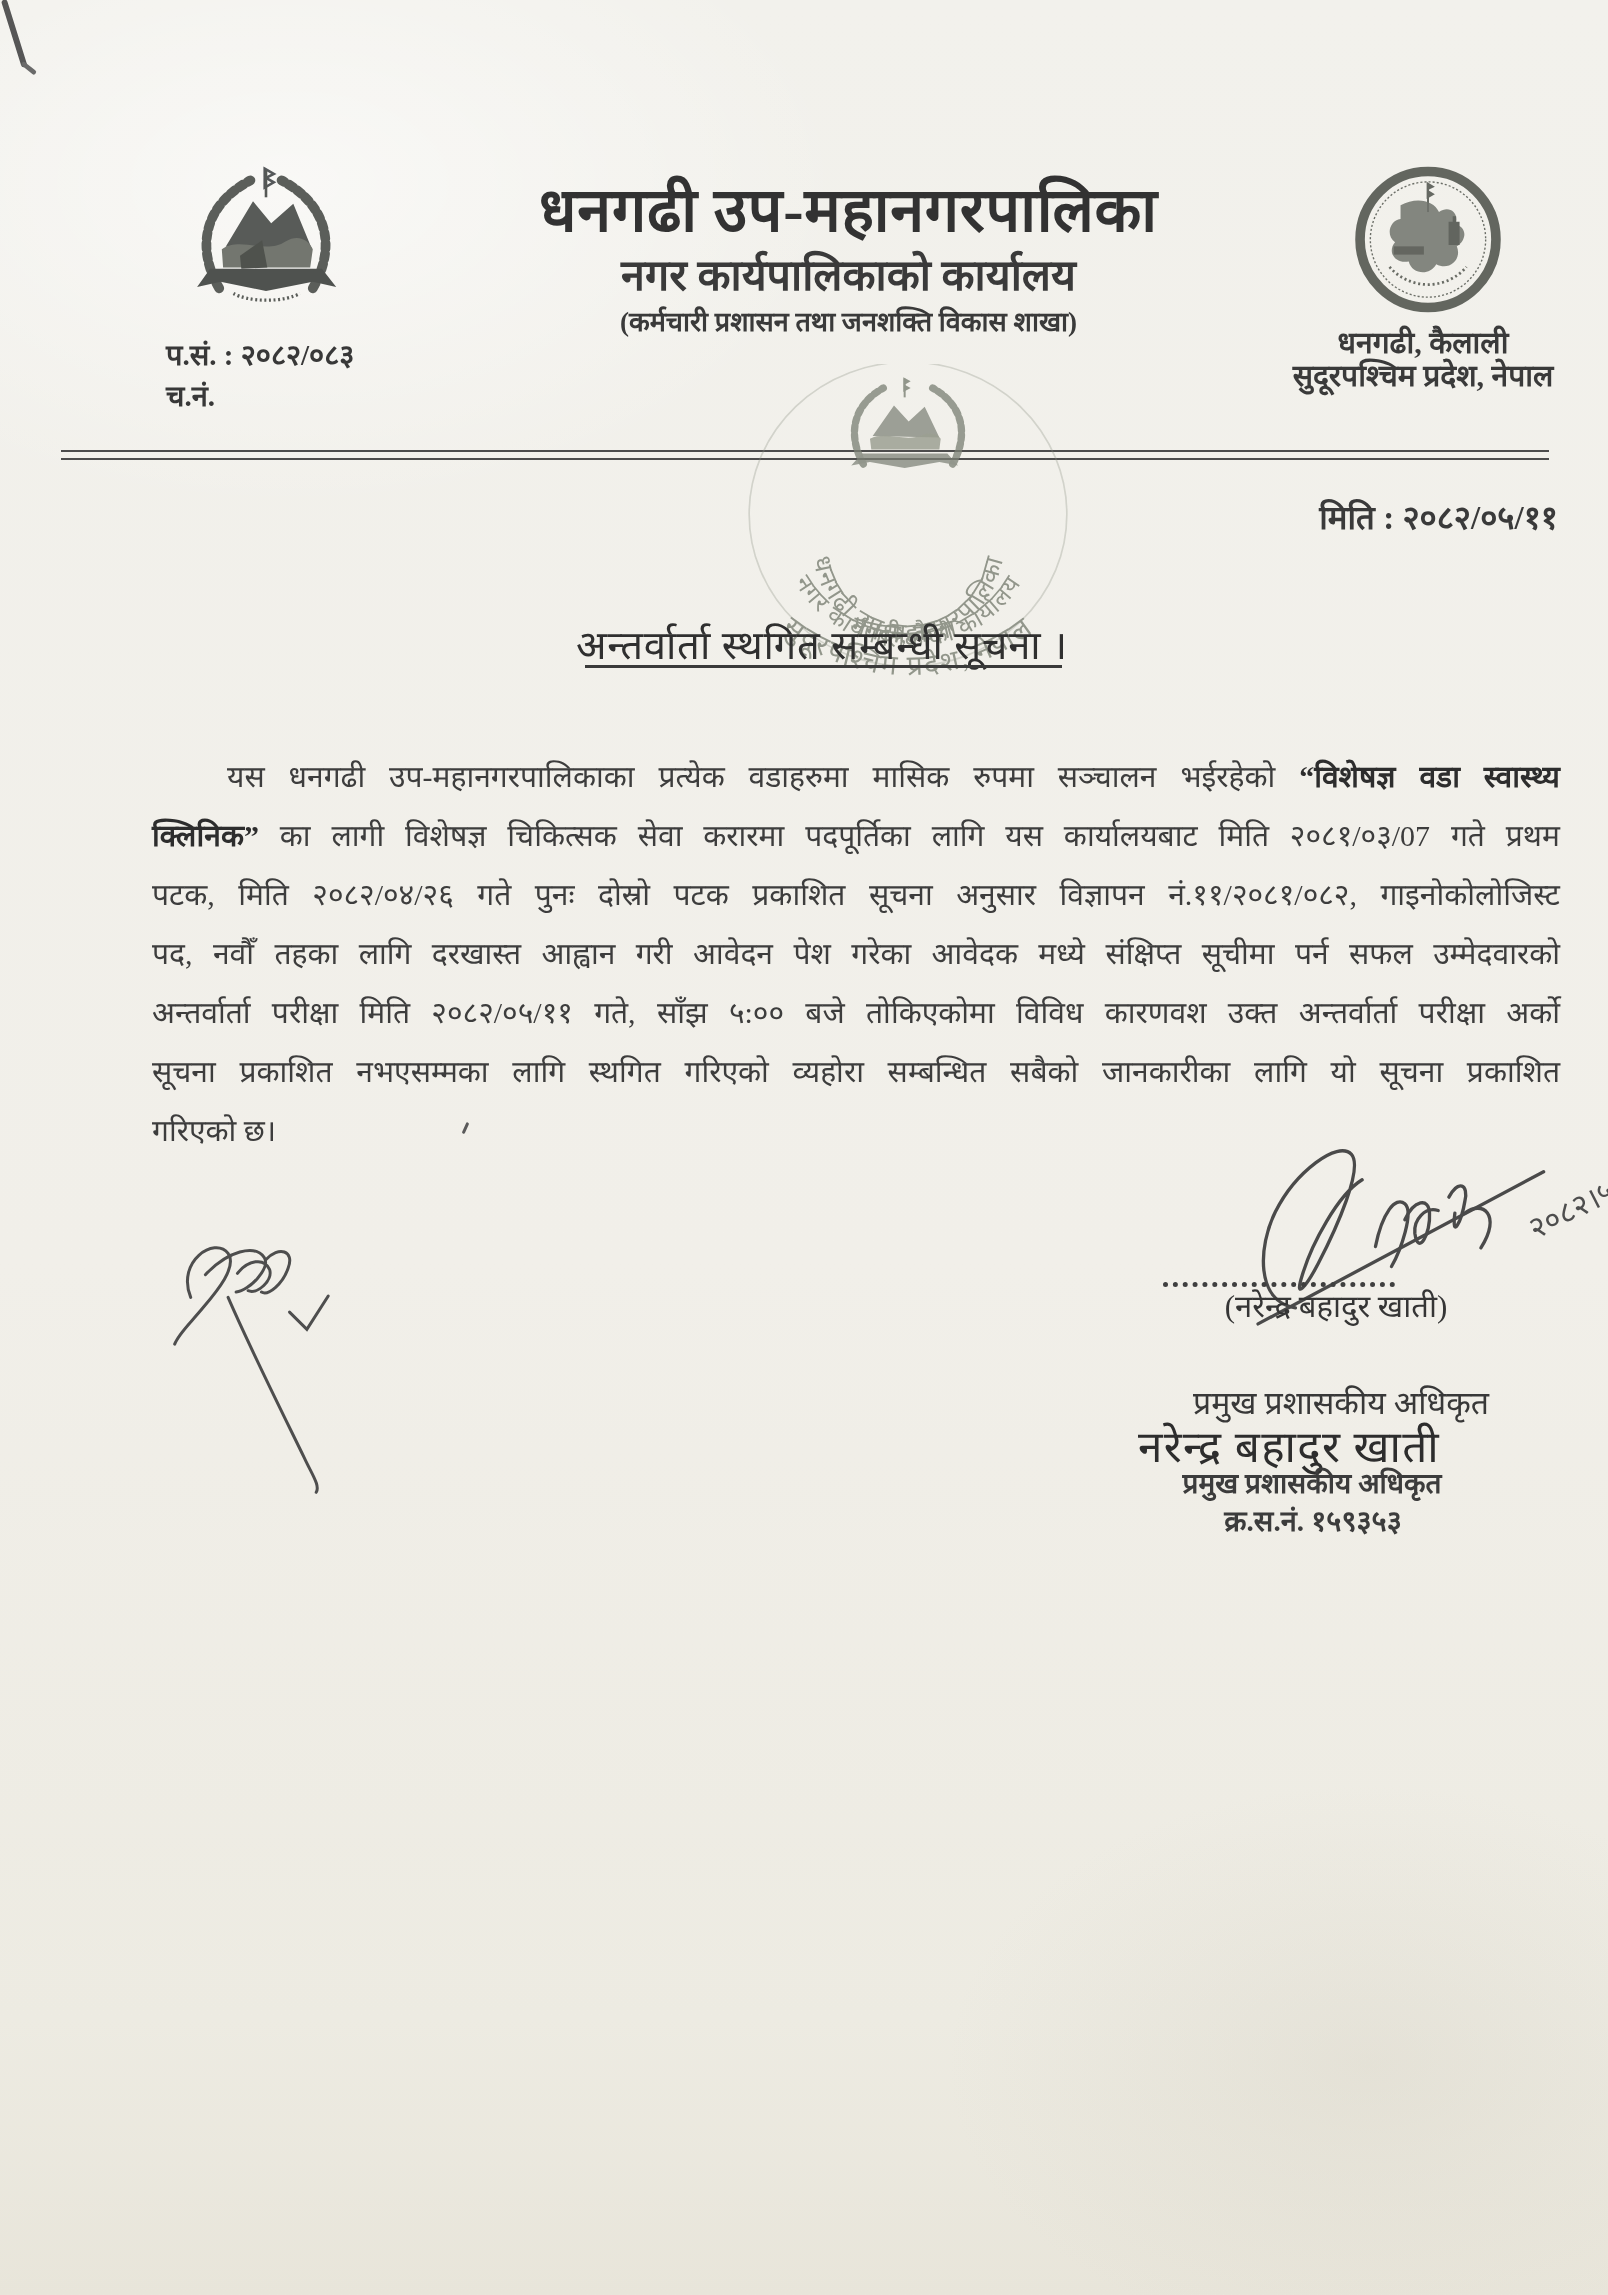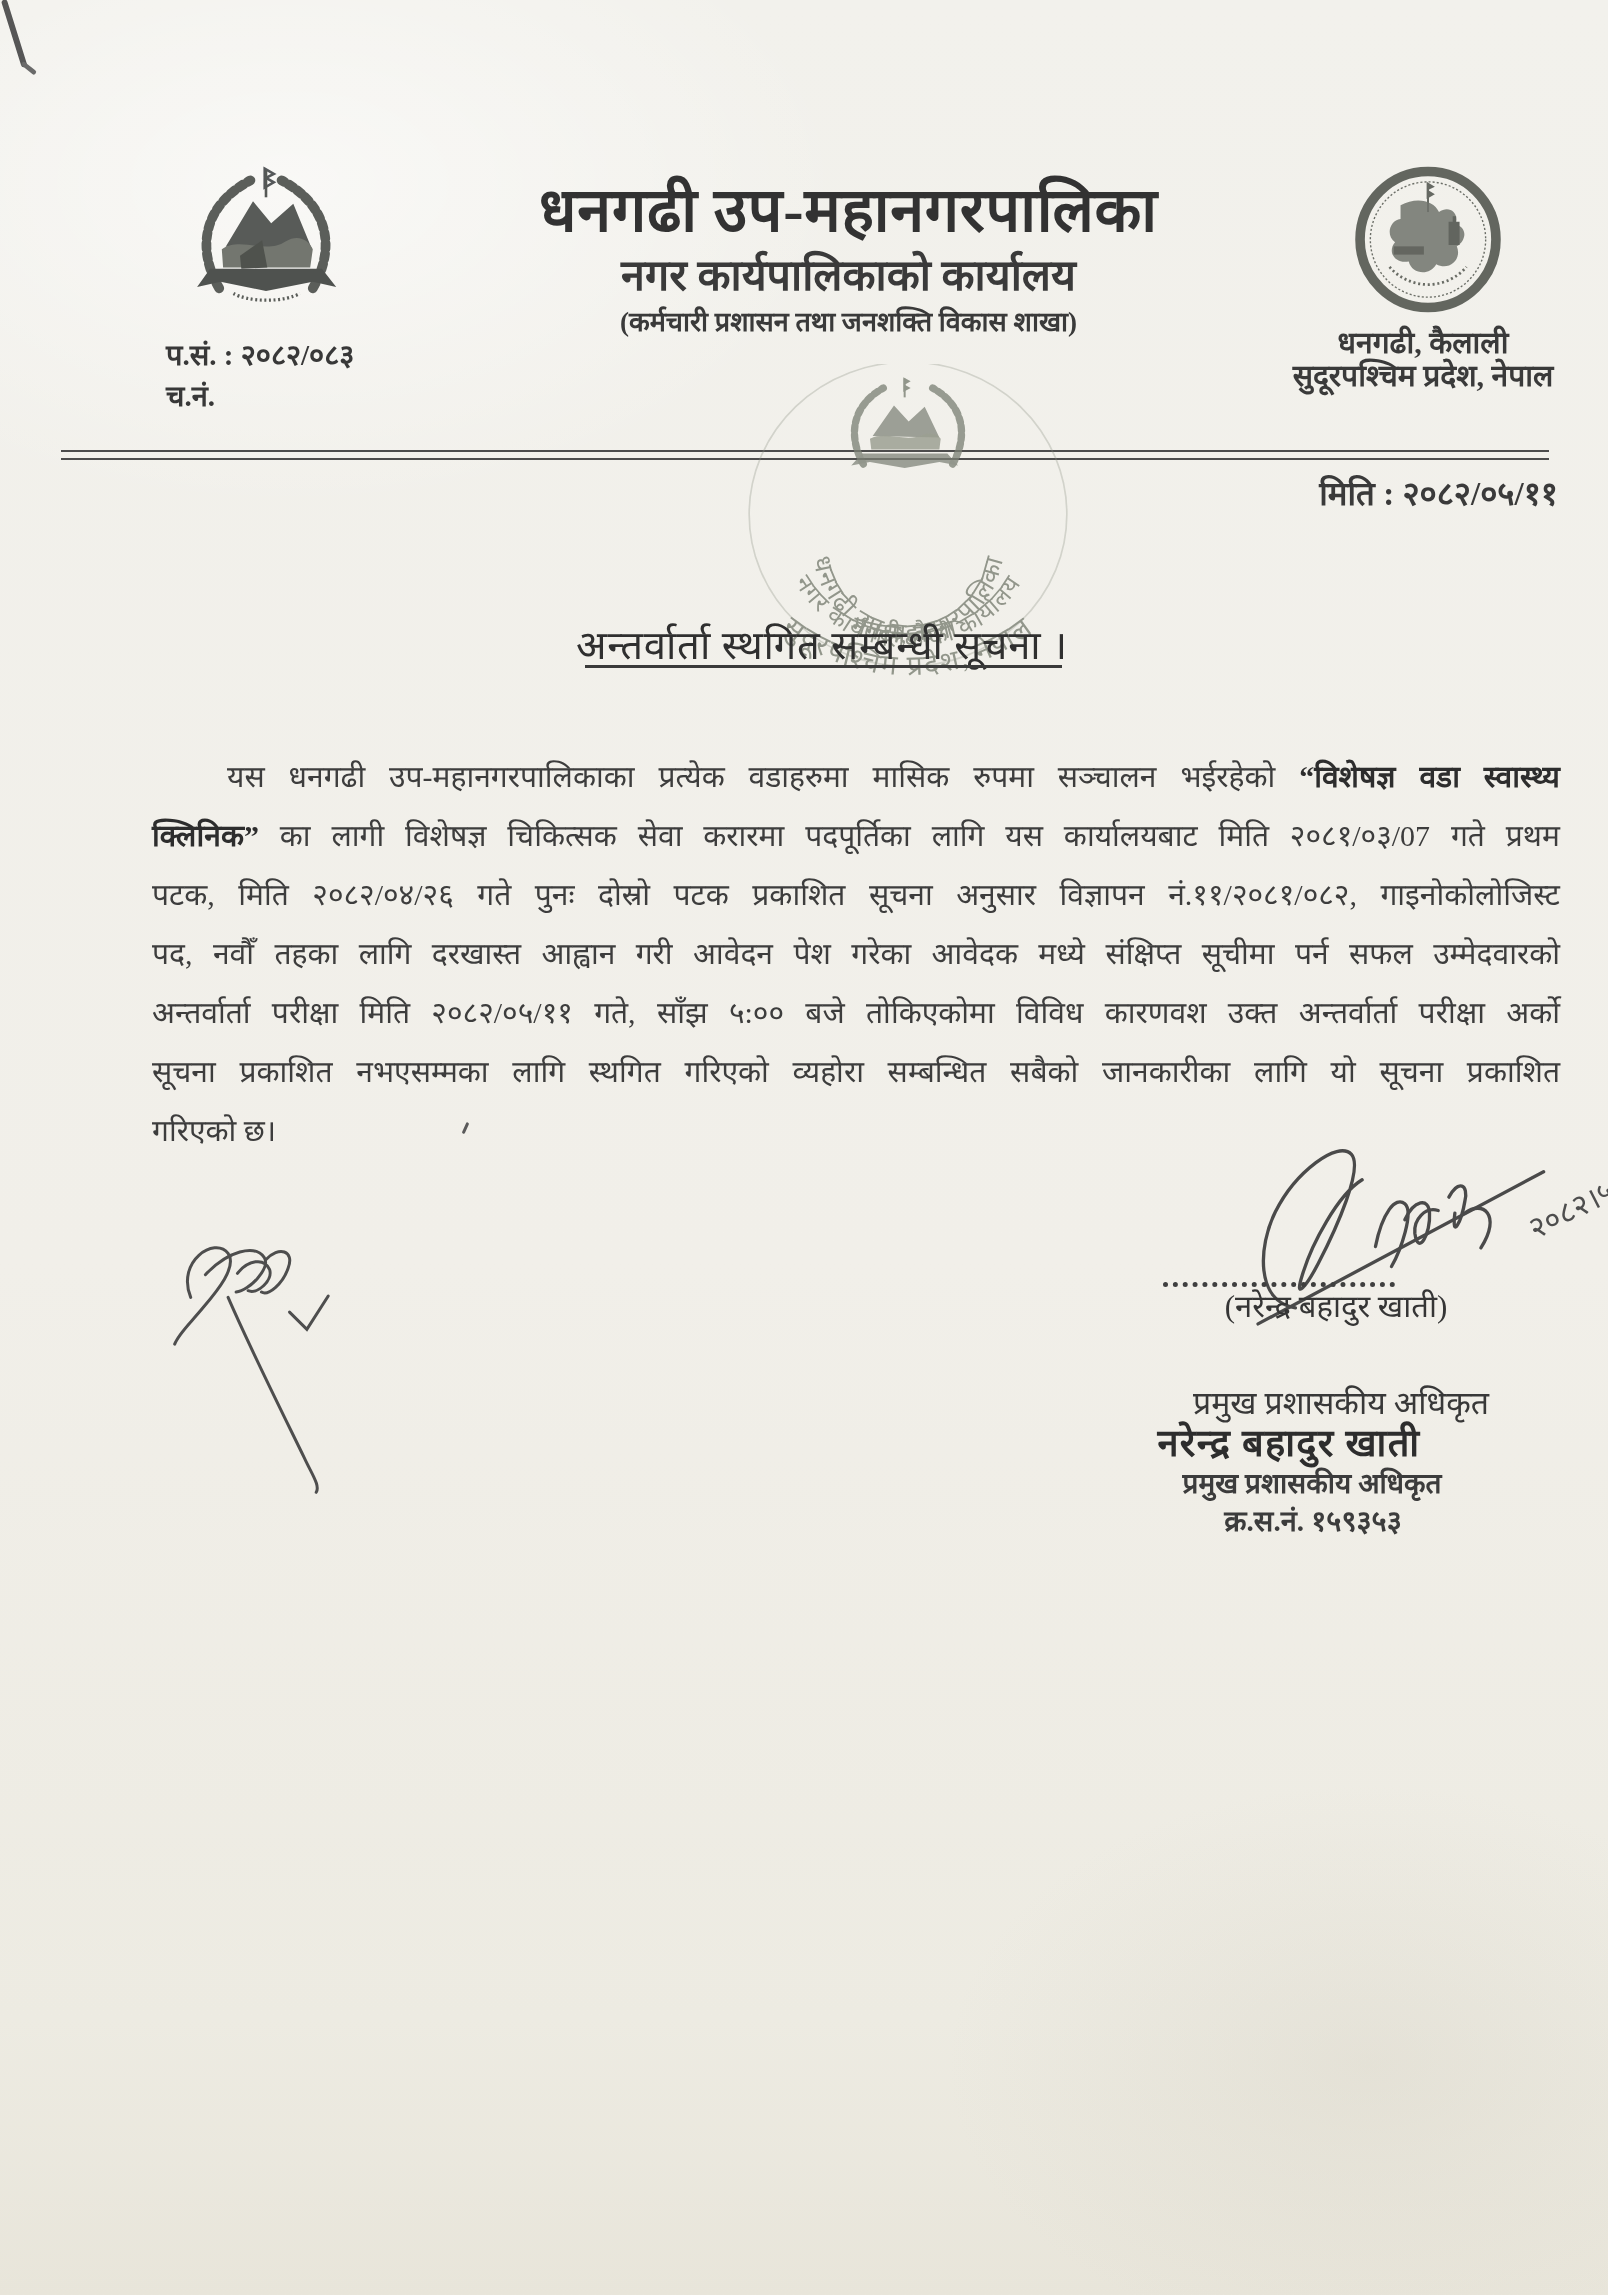--- a/index.html
+++ b/index.html
@@ -12,32 +12,32 @@
       linear-gradient(180deg,#f2f1ec 0%,#f1efe9 55%,#edebe2 88%,#e8e5da 100%);
   }
   .abs{position:absolute;}
   .ctr{text-align:center;}
   .lh-title{font-size:61px;font-weight:bold;color:#323232;letter-spacing:0.7px;}
   .lh-sub{font-size:43px;font-weight:bold;color:#3a3a3a;}
   .lh-branch{font-size:27px;font-weight:bold;color:#3a3a3a;}
   .refno{font-size:29px;font-weight:bold;color:#383838;}
   .addr{font-size:30px;font-weight:bold;color:#3a3a3a;}
   .rule{height:6px;border-top:2px solid #4c4c4c;border-bottom:2px solid #4c4c4c;}
-  .dateline{font-size:33px;font-weight:bold;color:#3a3a3a;}
+  .dateline{font-size:33px;font-weight:bold;color:#3a3a3a;margin-top:24px;}
   .ntitle{font-size:40px;font-weight:normal;color:#2f2f2f;letter-spacing:0.7px;}
   .tunder{height:3.3px;background:#3a3a3a;}
   .bodyblock{width:1408px;font-size:30px;color:#3d3d3d;}
   .bline{height:59px;line-height:59px;text-align:justify;text-align-last:justify;white-space:normal;}
   .bline.last{text-align-last:left;}
   .bline.indent{text-indent:75px;}
   .bline strong{color:#2d2d2d;}
   .dotted{border-bottom:5.3px dotted #3f3f3f;}
   .signname{font-size:31px;color:#353535;}
   .desig1{font-size:32px;color:#383838;}
-  .stampname{font-size:38px;font-weight:bold;color:#2d2d2d;letter-spacing:1.3px;}
+  .stampname{font-size:44px;font-weight:normal;color:#2d2d2d;letter-spacing:1.3px;}
   .desig2{font-size:28px;color:#3c3c3c;font-weight:bold;}
   .serial{font-size:29px;color:#3c3c3c;font-weight:bold;}
   .stray{width:2.7px;height:12px;background:#5a5a5a;border-radius:1.3px;transform:rotate(24deg);}
   svg text{font-family:"Liberation Serif","DejaVu Serif",serif;}
 </style>
 </head>
 <body>
 
 <div class="page">
 

